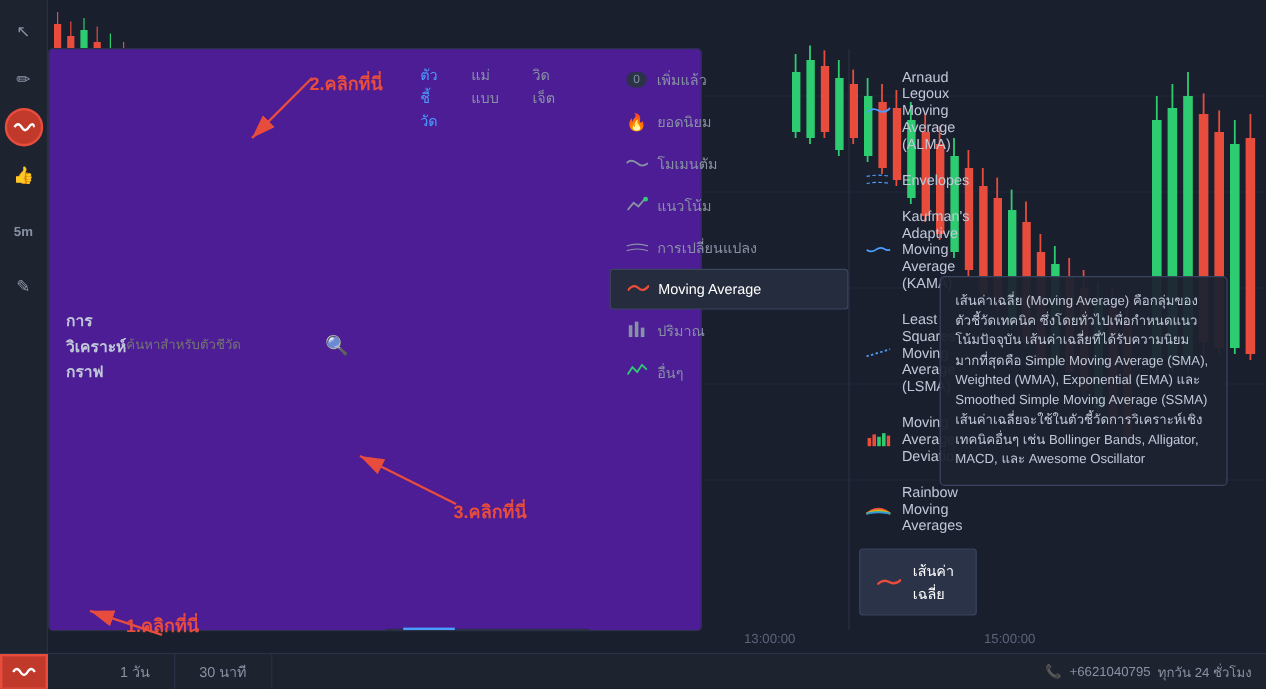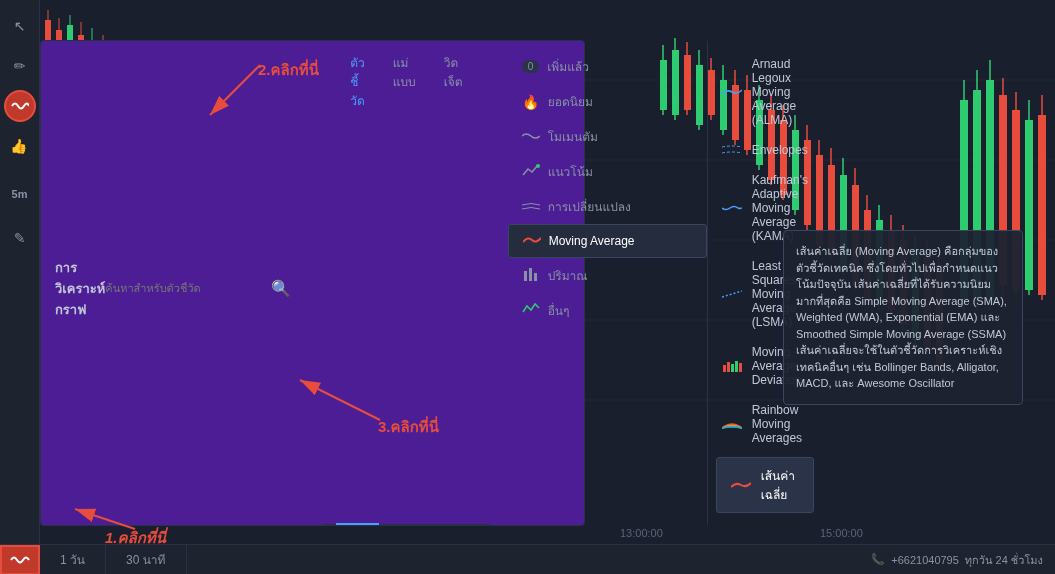--- a/index.html
+++ b/index.html
@@ -68,20 +68,21 @@
       justify-content: center;
       color: #fff;
       font-size: 14px;
       border: 2px solid #e74c3c;
     }
 
     .bottom-time-options {
       display: flex;
       align-items: center;
       flex: 1;
+      padding-left: 40px;
     }
 
     .time-option {
       padding: 0 20px;
       height: 30px;
       display: flex;
       align-items: center;
       color: #8892a4;
       font-size: 12px;
       cursor: pointer;
@@ -641,21 +642,21 @@
 </div>
 
 <svg class="arrow-svg" width="200" height="60" style="left:55px; bottom:25px;">
   <defs>
     <marker id="arrowhead1" markerWidth="10" markerHeight="7" refX="10" refY="3.5" orient="auto">
       <polygon points="0 0, 10 3.5, 0 7" fill="#e74c3c"></polygon>
     </marker>
   </defs>
   <line x1="80" y1="40" x2="20" y2="20" stroke="#e74c3c" stroke-width="2" marker-end="url(#arrowhead1)"></line>
 </svg>
-<div class="annotation-text" style="left:105px; bottom:24px;font-style:italic;">1.คลิกที่นี่</div>
+<div class="annotation-text" style="left:105px; bottom:40px;">1.คลิกที่นี่</div>
 
 <svg class="arrow-svg" width="200" height="100" style="left:200px; top:55px;">
   <defs>
     <marker id="arrowhead2" markerWidth="10" markerHeight="7" refX="10" refY="3.5" orient="auto">
       <polygon points="0 0, 10 3.5, 0 7" fill="#e74c3c"></polygon>
     </marker>
   </defs>
   <line x1="60" y1="10" x2="10" y2="60" stroke="#e74c3c" stroke-width="2" marker-end="url(#arrowhead2)"></line>
 </svg>
 <div class="annotation-text" style="left:258px; top:58px;">2.คลิกที่นี่</div>

